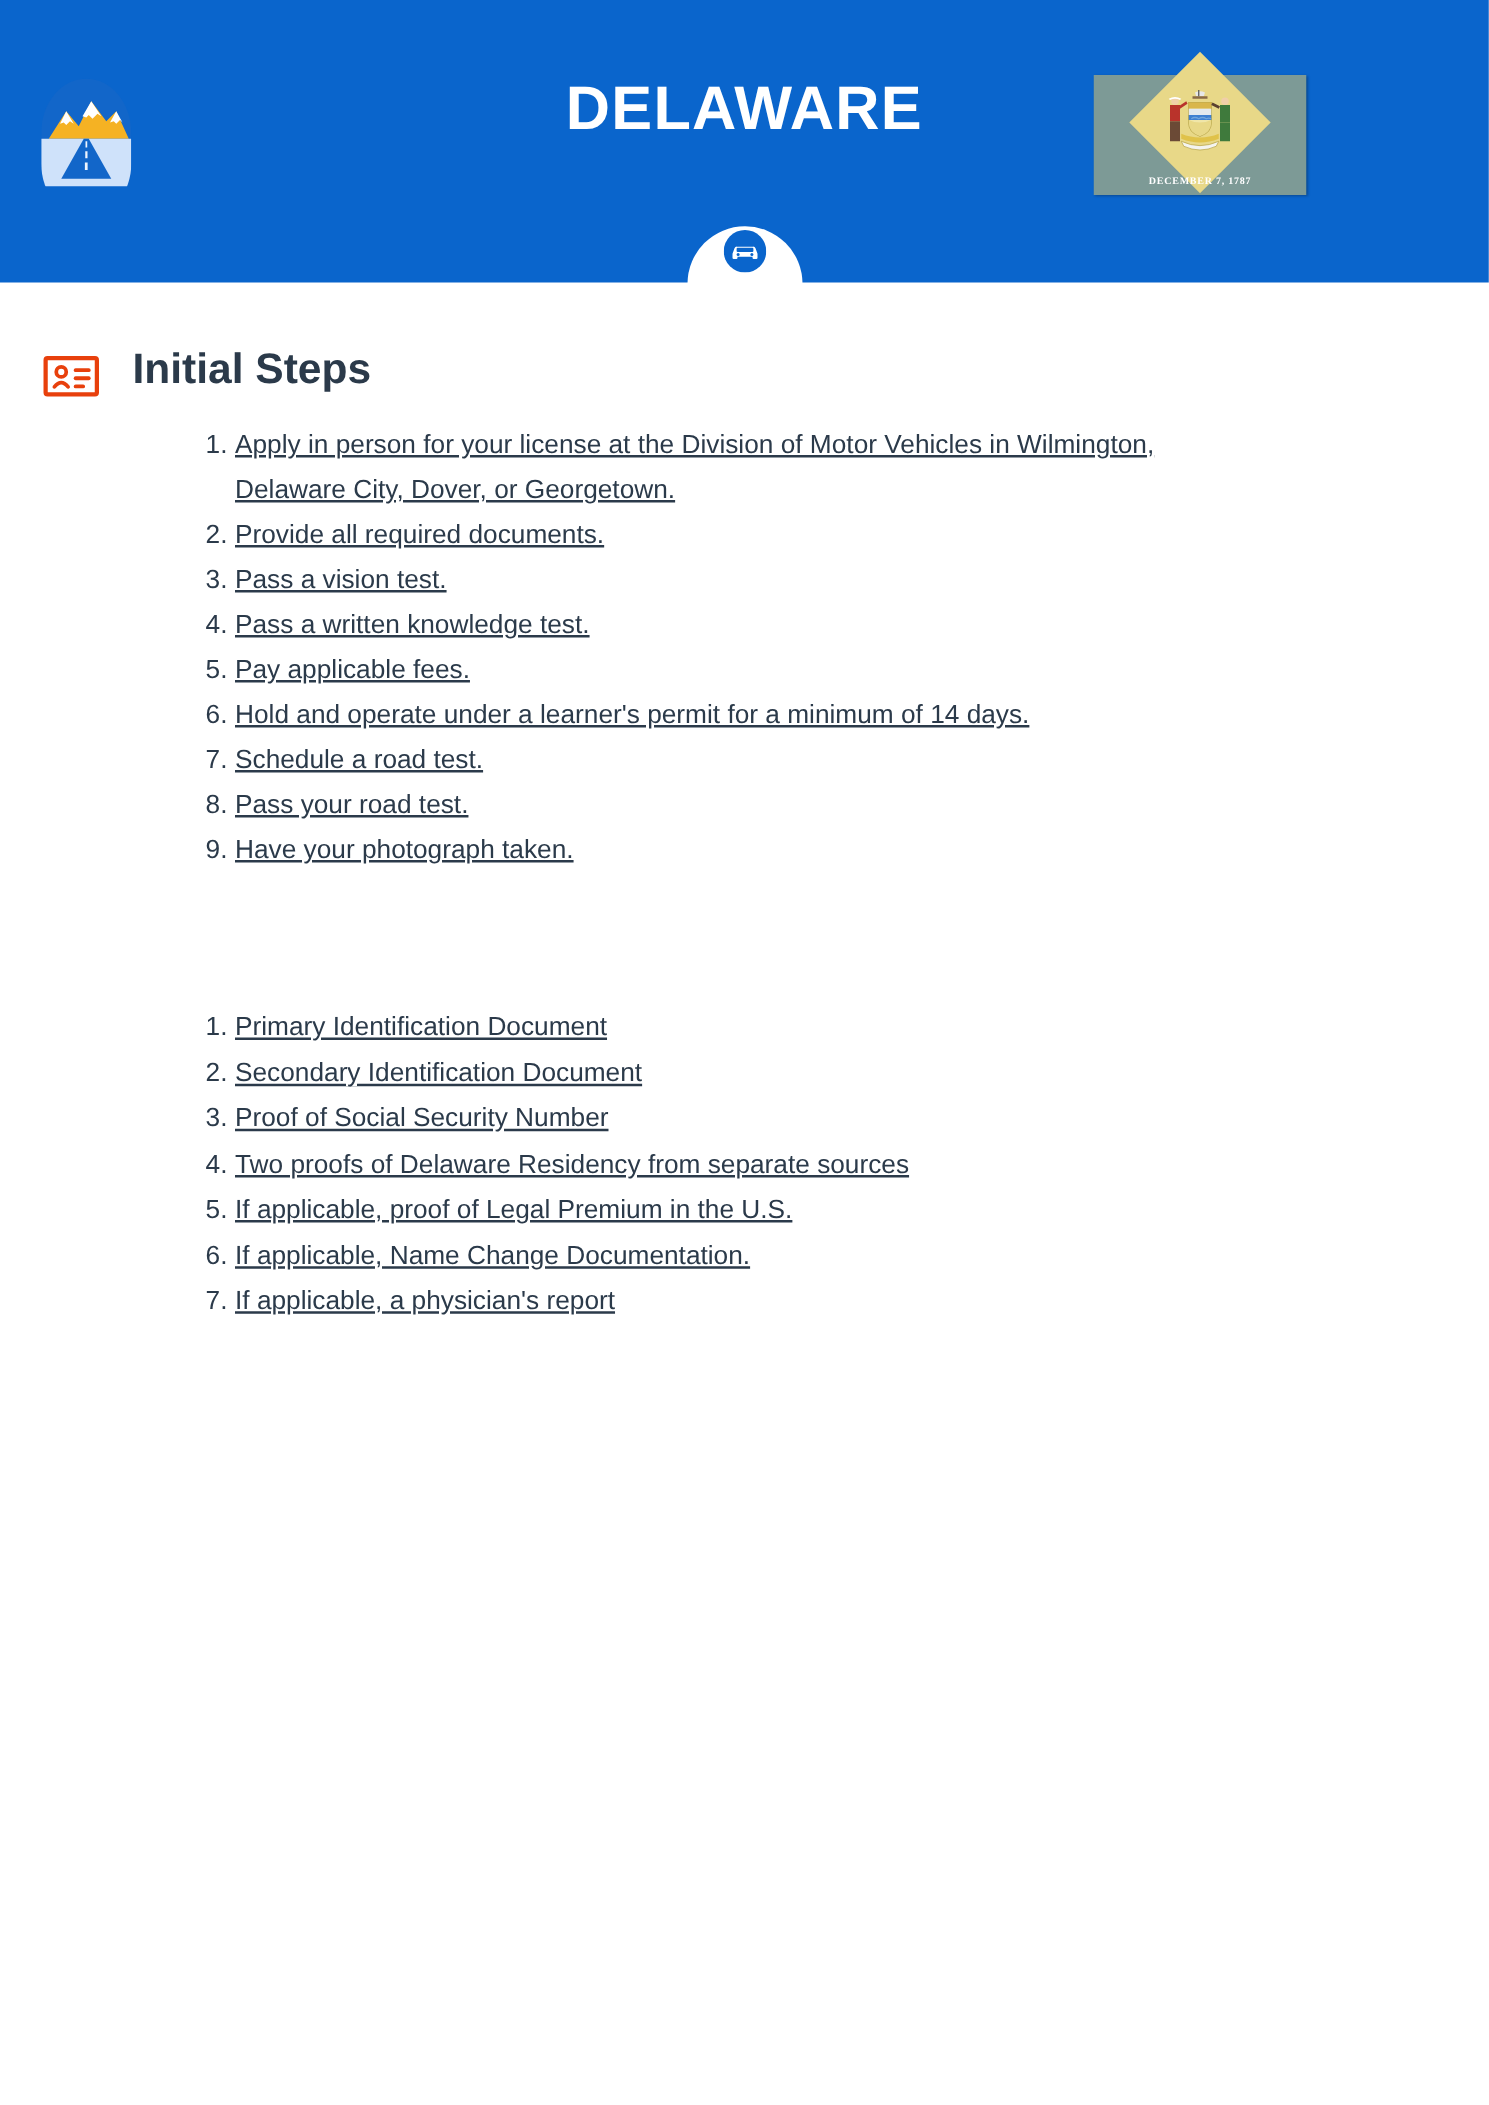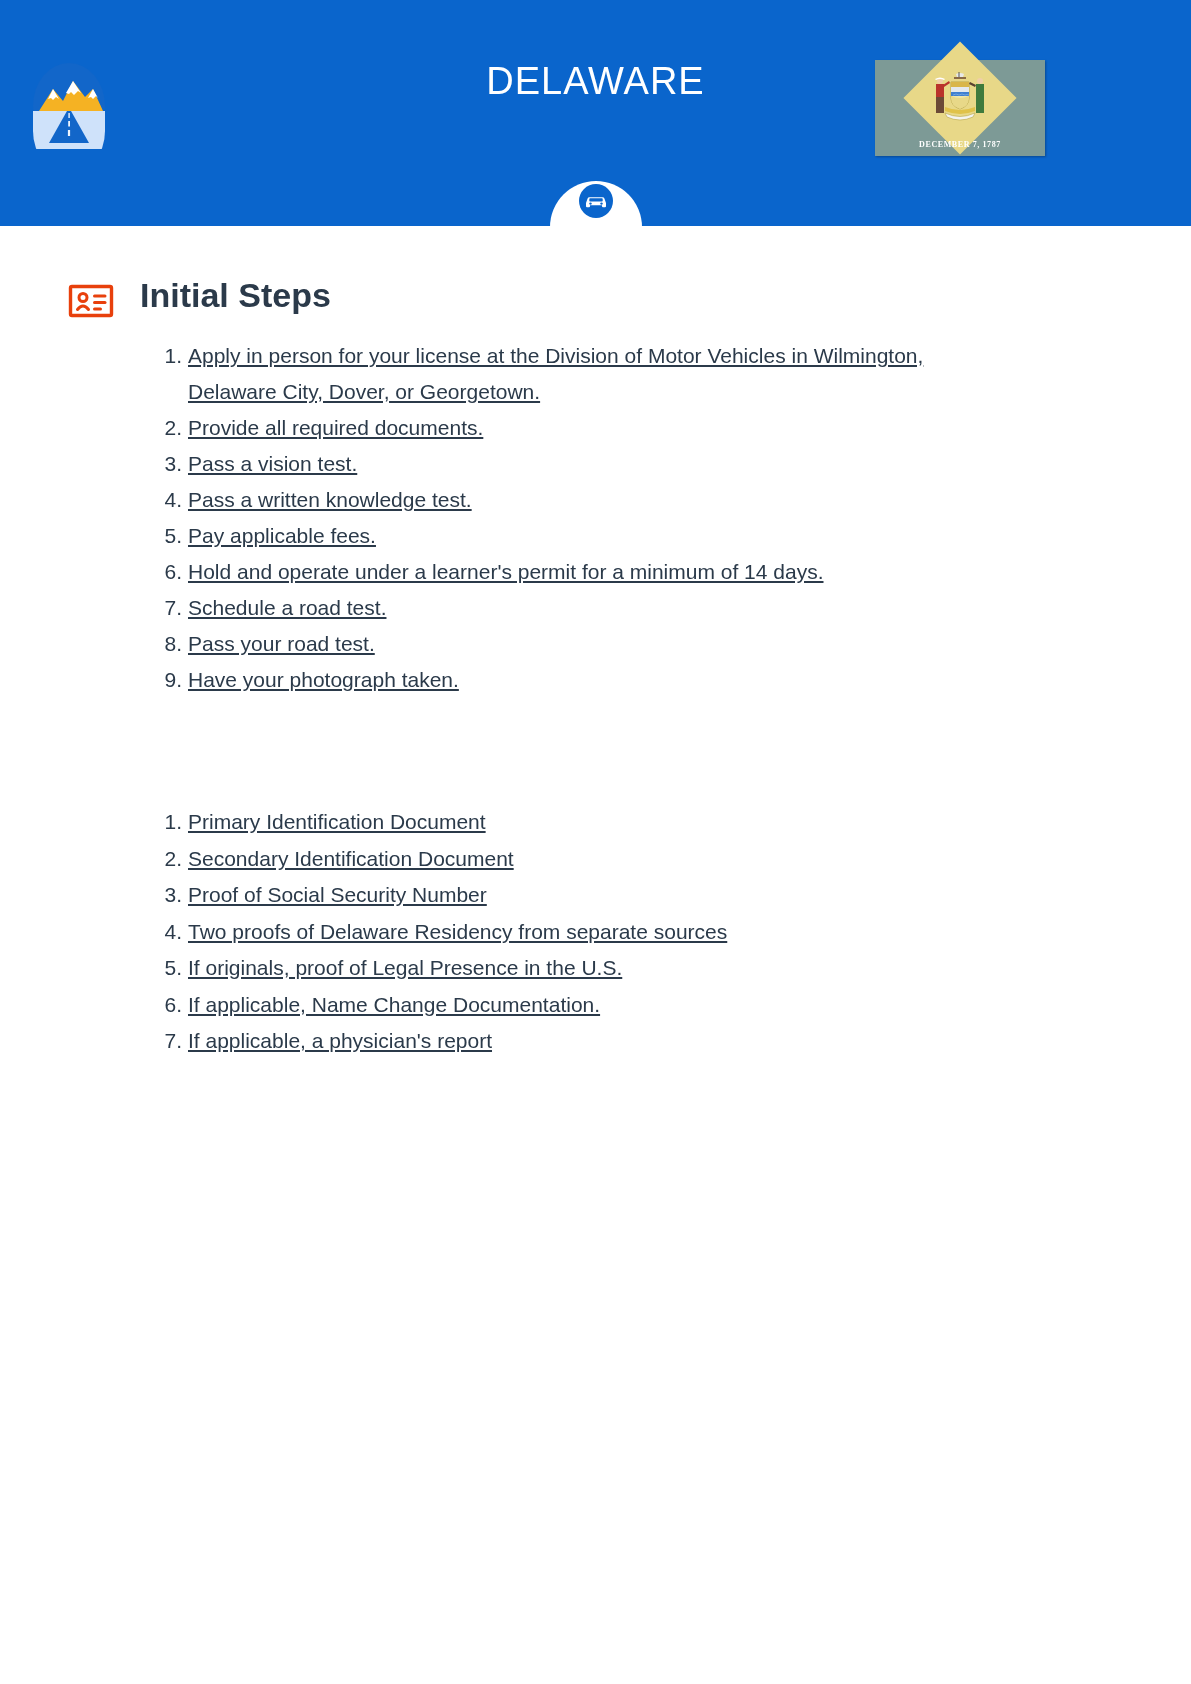--- a/index.html
+++ b/index.html
@@ -35,22 +35,22 @@
 
   .title-block {
     position: absolute;
     left: 0;
     top: 62px;
     width: 1191px;
     text-align: center;
     pointer-events: none;
   }
   .state-title {
-    font-size: 38px;
-    font-weight: normal;
+    font-size: 49px;
+    font-weight: bold;
     color: #ffffff;
     letter-spacing: 1px;
     line-height: 1.05;
     margin: 0;
   }
   .state-subtitle {
     font-size: 27px;
     font-weight: bold;
     color: #ffffff;
     margin: 6px 0 0 0;
@@ -127,21 +127,21 @@
 
   .section {
     position: relative;
   }
   #section-0 { margin-top: 50px; }
   #section-1 { margin-top: 106px; }
 
   .section-head {
     display: flex;
     align-items: flex-start;
-    padding-left: 68px;
+    padding-left: 34px;
     margin-top: 33px;
   }
   .section-icon {
     width: 46px;
     height: 46px;
     flex: 0 0 46px;
     margin-top: 2px;
   }
   .section-headtext {
     margin-left: 26px;
@@ -301,19 +301,19 @@
       <li>Have your photograph taken.</li>
     </ol>
   </div>
 
   <div class="section" id="section-1">
     <ol class="steps tight">
       <li>Primary Identification Document</li>
       <li>Secondary Identification Document</li>
       <li>Proof of Social Security Number</li>
       <li>Two proofs of Delaware Residency from separate sources</li>
-      <li>If originals, proof of Legal Presence in the U.S.</li>
+      <li>If applicable, proof of Legal Premium in the U.S.</li>
       <li>If applicable, Name Change Documentation.</li>
       <li>If applicable, a physician's report</li>
     </ol>
   </div>
 
 </div>
 
 </body></html>

